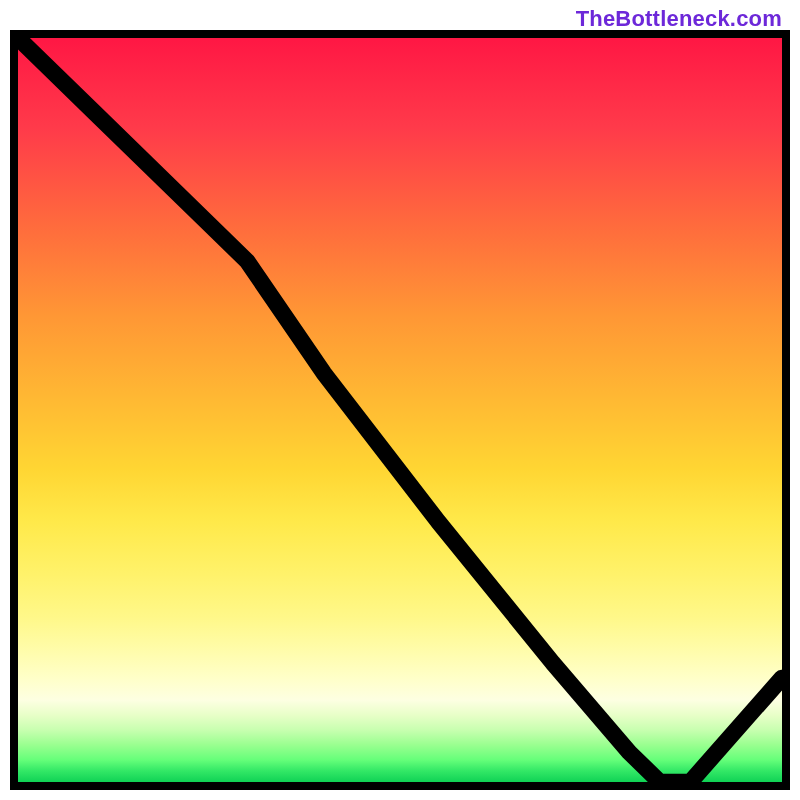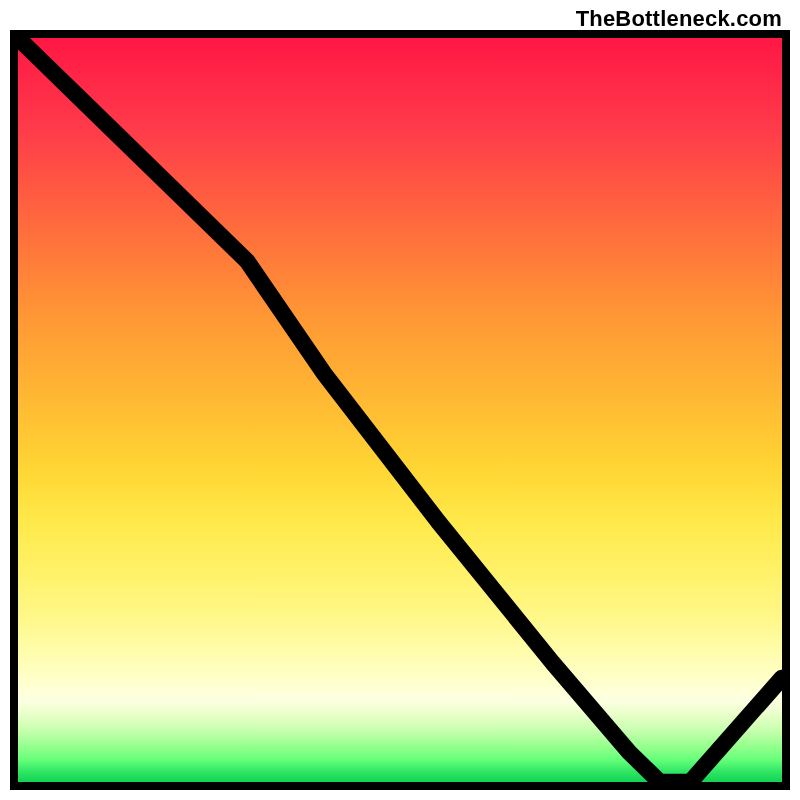--- a/index.html
+++ b/index.html
@@ -9,21 +9,21 @@
     width: 800px;
     height: 800px;
   }
   .watermark {
     position: absolute;
     top: 6px;
     right: 18px;
     font-family: Arial, Helvetica, sans-serif;
     font-size: 22px;
     font-weight: bold;
-    color: #000000;
+    color: #6d28d9;
     z-index: 10;
     letter-spacing: 0.2px;
   }
   .plot-area {
     position: absolute;
     left: 10px;
     top: 30px;
     width: 780px;
     height: 760px;
     background: linear-gradient(

